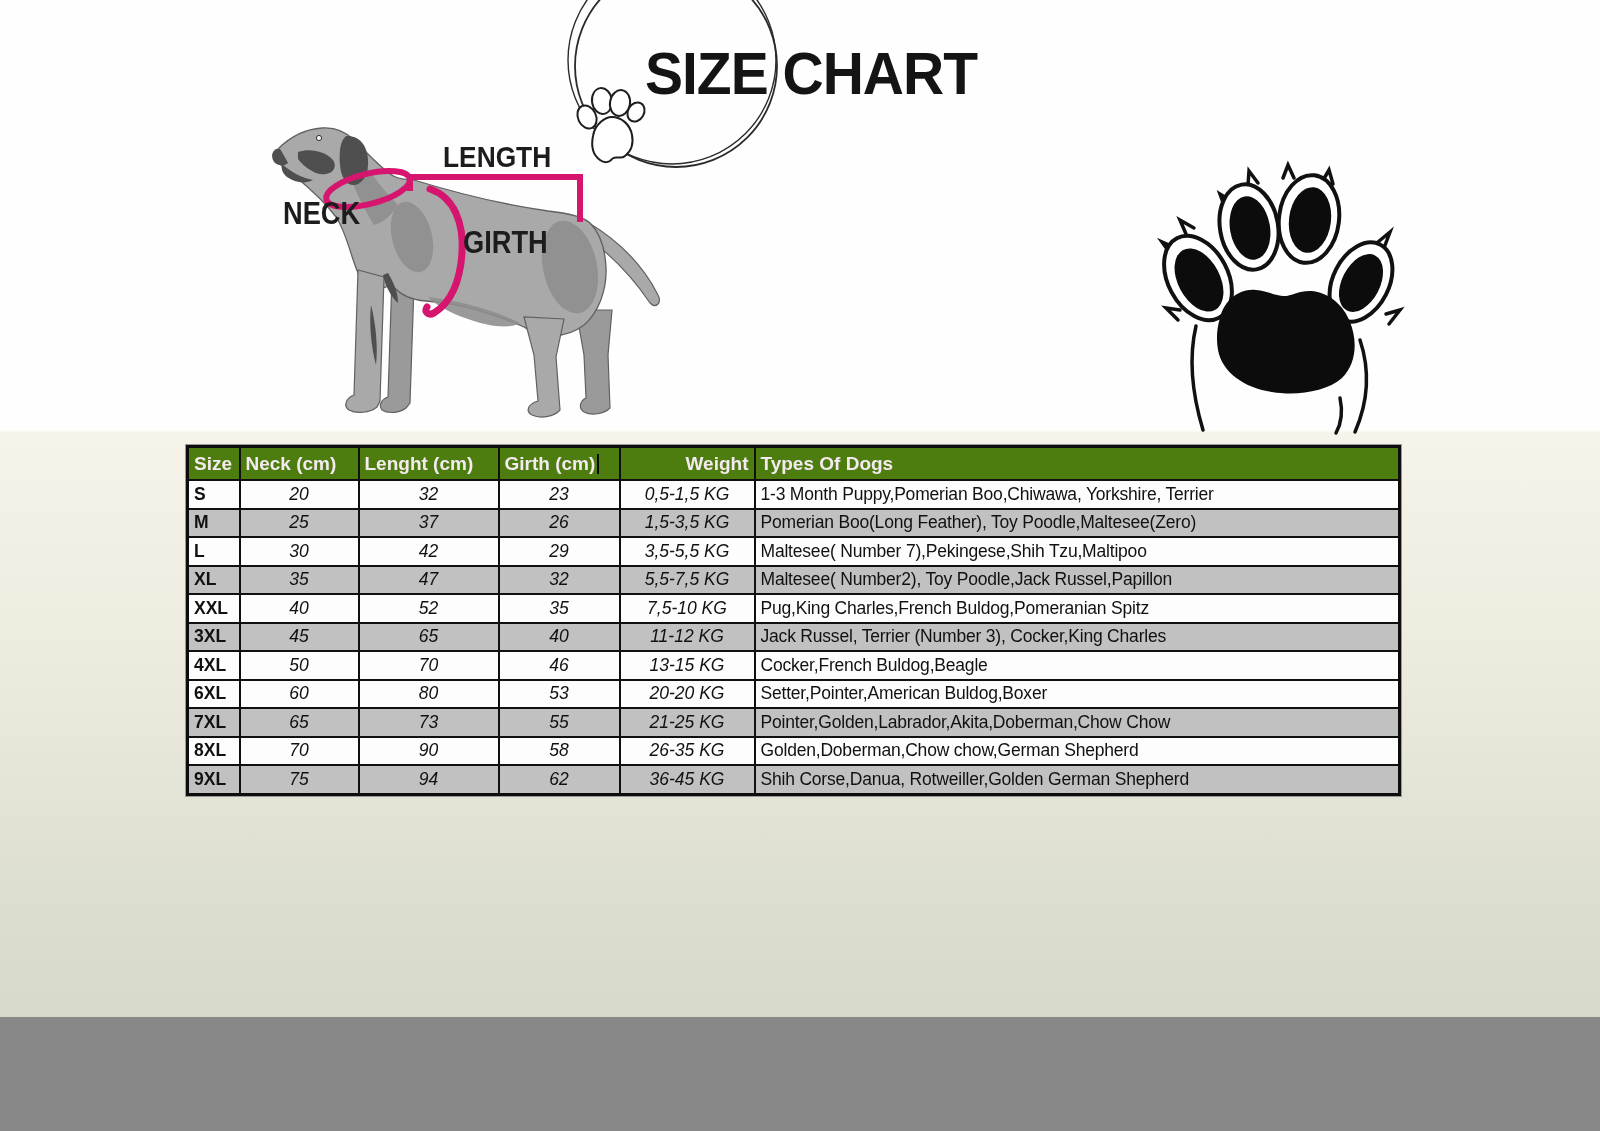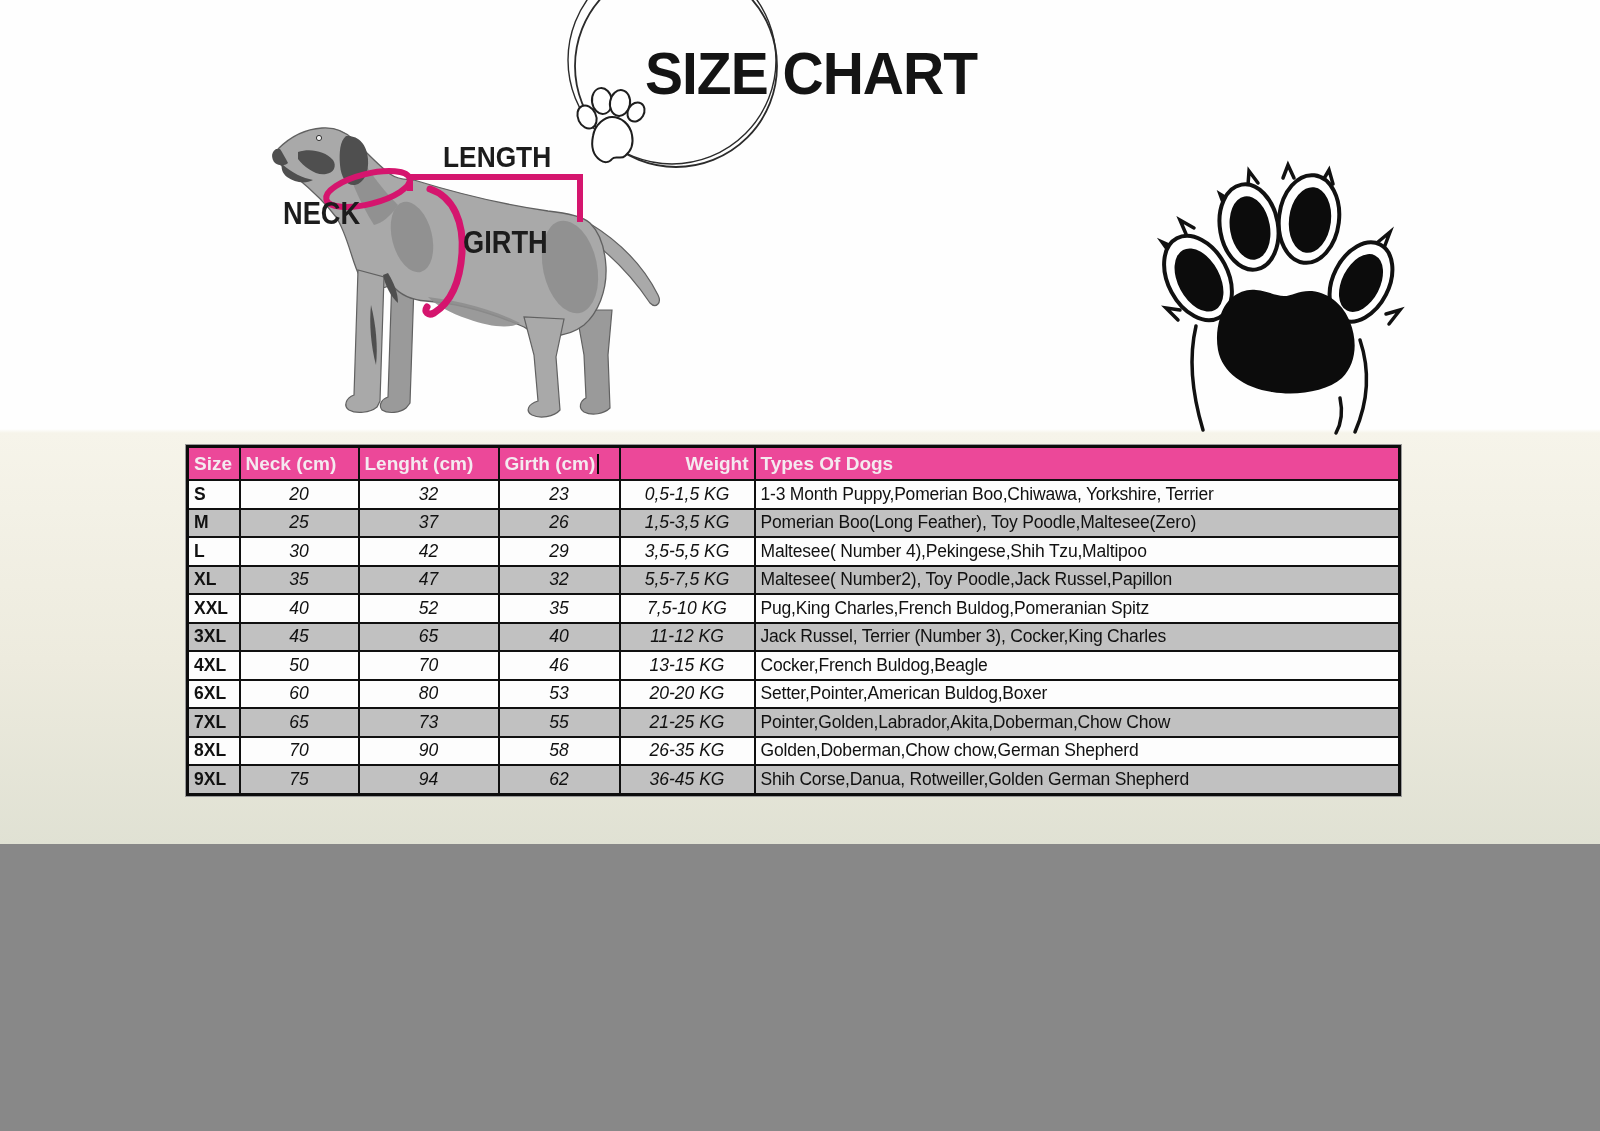--- a/index.html
+++ b/index.html
@@ -1,17 +1,17 @@
 <!DOCTYPE html>
 <html><head>
 <meta charset="utf-8">
 <style>
   html,body{margin:0;padding:0;}
   body{font-family:"Liberation Sans",sans-serif;background:#888;}
-  .page{position:relative;width:1600px;height:844px;overflow:hidden;margin:0 auto;
+  .page{position:relative;width:1600px;height:1017px;overflow:hidden;margin:0 auto;
         background:linear-gradient(180deg,#fefefe 0px,#fefefe 429px,#f6f4ea 433px,#edebde 660px,#dcded0 900px,#d2d4c4 1131px);}
 
   
   .title{position:absolute;left:645px;top:40px;font-size:57px;font-weight:bold;color:#141414;
          letter-spacing:-1px;transform:scaleY(1.04);white-space:nowrap;}
   .title-deco{position:absolute;left:555px;top:0;}
 
   
   .mlabel{position:absolute;font-weight:bold;color:#1c1c1c;letter-spacing:0px;transform:scaleX(.94) scaleY(1.08);transform-origin:left top;white-space:nowrap;}
   .lbl-length{left:443px;top:140px;font-size:28px;}
@@ -19,21 +19,21 @@
   .lbl-girth{left:463px;top:225px;font-size:29px;}
 
   .dog-svg{position:absolute;left:240px;top:105px;}
   .paw-svg{position:absolute;left:1128px;top:138px;}
 
   
   .table-wrap{position:absolute;left:186px;top:445px;}
   table.size-chart{border-collapse:collapse;table-layout:fixed;width:1212px;
                    border:3px solid #0d0d0d;outline:1px solid #9a9a9a;background:#fdfdfd;}
   table.size-chart th,table.size-chart td{border:2px solid #101010;padding:0 5px;overflow:hidden;white-space:nowrap;}
-  table.size-chart th{background:#ec4899;color:#f4eaf0;font-size:19px;font-weight:bold;height:31px;text-align:left;}
+  table.size-chart th{background:#4d7c0f;color:#f4eaf0;font-size:19px;font-weight:bold;height:31px;text-align:left;}
   table.size-chart th.c-weight{text-align:right;}
   table.size-chart td{font-size:17.5px;color:#111;height:26.5px;background:#fdfdfd;}
   table.size-chart tr.alt td{background:#c1c1c1;}
   td.c-size{font-weight:bold;font-size:18px;}
   td.c-num,td.c-weight{text-align:center;font-style:italic;}
   td.c-types{letter-spacing:-0.2px;}
   .caret{display:inline-block;width:2px;height:20px;background:#0a0a0a;margin-left:2px;vertical-align:-4px;}
 </style>
 </head>
 <body>
@@ -182,21 +182,21 @@
             <td class="c-num">26</td>
             <td class="c-weight">1,5-3,5 KG</td>
             <td class="c-types">Pomerian Boo(Long Feather), Toy Poodle,Maltesee(Zero)</td>
           </tr>
           <tr>
             <td class="c-size">L</td>
             <td class="c-num">30</td>
             <td class="c-num">42</td>
             <td class="c-num">29</td>
             <td class="c-weight">3,5-5,5 KG</td>
-            <td class="c-types">Maltesee( Number 4),Pekingese,Shih Tzu,Maltipoo</td>
+            <td class="c-types">Maltesee( Number 7),Pekingese,Shih Tzu,Maltipoo</td>
           </tr>
           <tr class="alt">
             <td class="c-size">XL</td>
             <td class="c-num">35</td>
             <td class="c-num">47</td>
             <td class="c-num">32</td>
             <td class="c-weight">5,5-7,5 KG</td>
             <td class="c-types">Maltesee( Number2), Toy Poodle,Jack Russel,Papillon</td>
           </tr>
           <tr>

